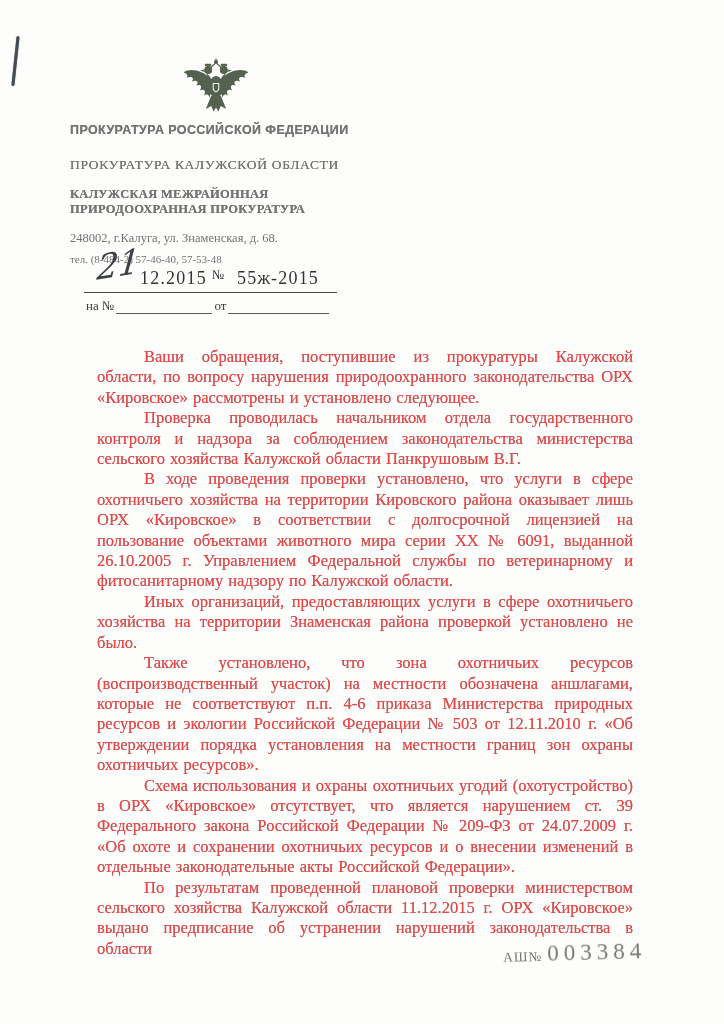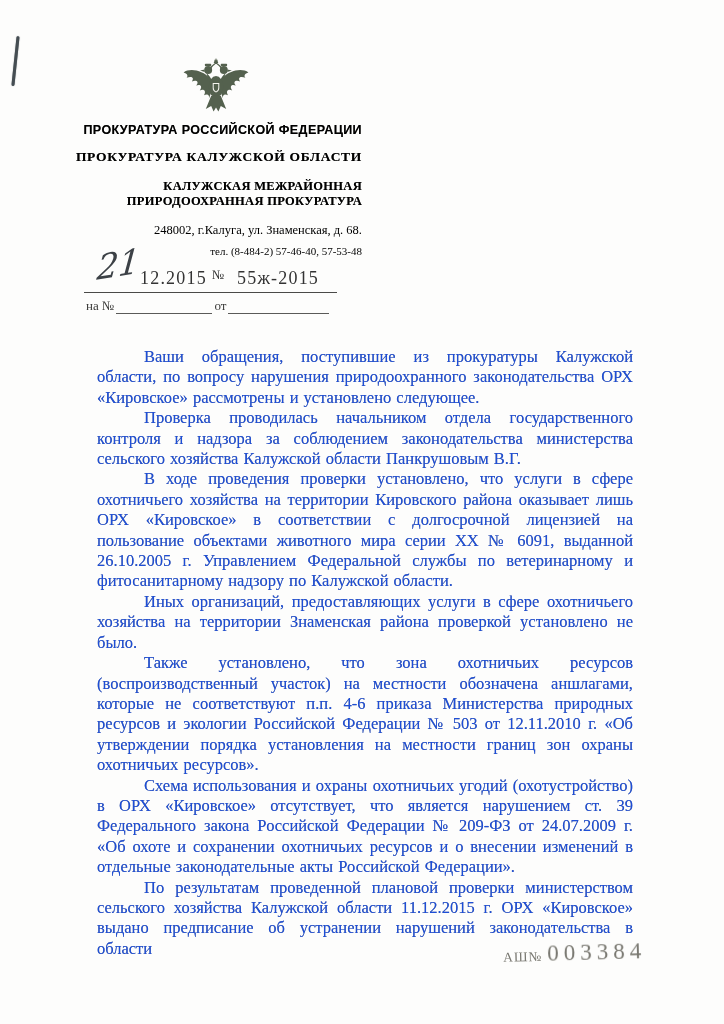--- a/index.html
+++ b/index.html
@@ -18,32 +18,32 @@
   .pen-mark {
     position: absolute; left: 14px; top: 36px;
     width: 2.6px; height: 50px;
     background: #454d52;
     transform: rotate(6deg);
     border-radius: 2px;
     box-shadow: 0 0 1px rgba(60,70,75,.7);
   }
   .letterhead {
     position: absolute; left: 70px; top: 58px; width: 292px;
-    text-align: right; color: #000000;
+    text-align: left; color: #737373;
   }
   .emblem { display: block; margin: 0 auto 5px auto; filter: blur(.3px); }
   .emblem path, .emblem circle, .emblem rect, .emblem ellipse { fill: #54614e; }
   .emblem .shield-light { fill: #f4f4ee; }
   .org1 {
     font-family: "Liberation Sans", sans-serif;
     font-weight: bold; font-size: 12.5px; letter-spacing: .4px;
     text-shadow: 0 0 .5px rgba(45,45,40,.6);
   }
   .org2 {
-    font-weight: bold; font-size: 13.5px; letter-spacing: .7px; margin-top: 12px;
+    font-weight: normal; font-size: 13.5px; letter-spacing: .7px; margin-top: 20px;
     text-shadow: 0 0 .5px rgba(45,45,40,.6);
   }
   .org34 {
     font-weight: bold; font-size: 12.5px; letter-spacing: .3px;
     line-height: 14.5px; margin-top: 14px;
     text-shadow: 0 0 .5px rgba(45,45,40,.6);
   }
   .addr  { font-size: 12.5px; margin-top: 15px; }
   .phone { font-size: 11px; margin-top: 7px; }
 
@@ -72,21 +72,21 @@
     border-bottom: 1.2px solid #5a5a58;
     vertical-align: bottom;
   }
   .blank-a { width: 96px; margin-left: 2px; }
   .blank-b { width: 101px; margin-left: 2px; }
   .ref-from { margin-left: 2px; }
 
   .body-text {
     position: absolute; left: 97px; top: 347px; width: 536px;
     font-size: 16.5px; line-height: 20.4px;
-    text-align: justify; color: #1d4ed8;
+    text-align: justify; color: #ef4444;
     word-spacing: 1px;
     text-shadow: 0 0 .5px rgba(40,40,40,.5);
     font-family: Liberation Serif, serif;
   }
   .body-text p { margin: 0; text-indent: 47px; }
 
   .stamp {
     position: absolute; left: 503px; top: 940px;
     color: rgba(102,101,93,.88);
     transform: rotate(-1.5deg);

